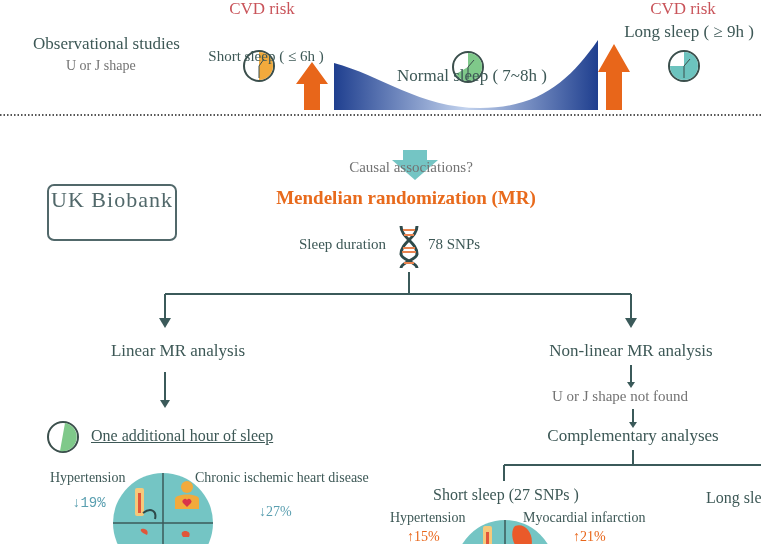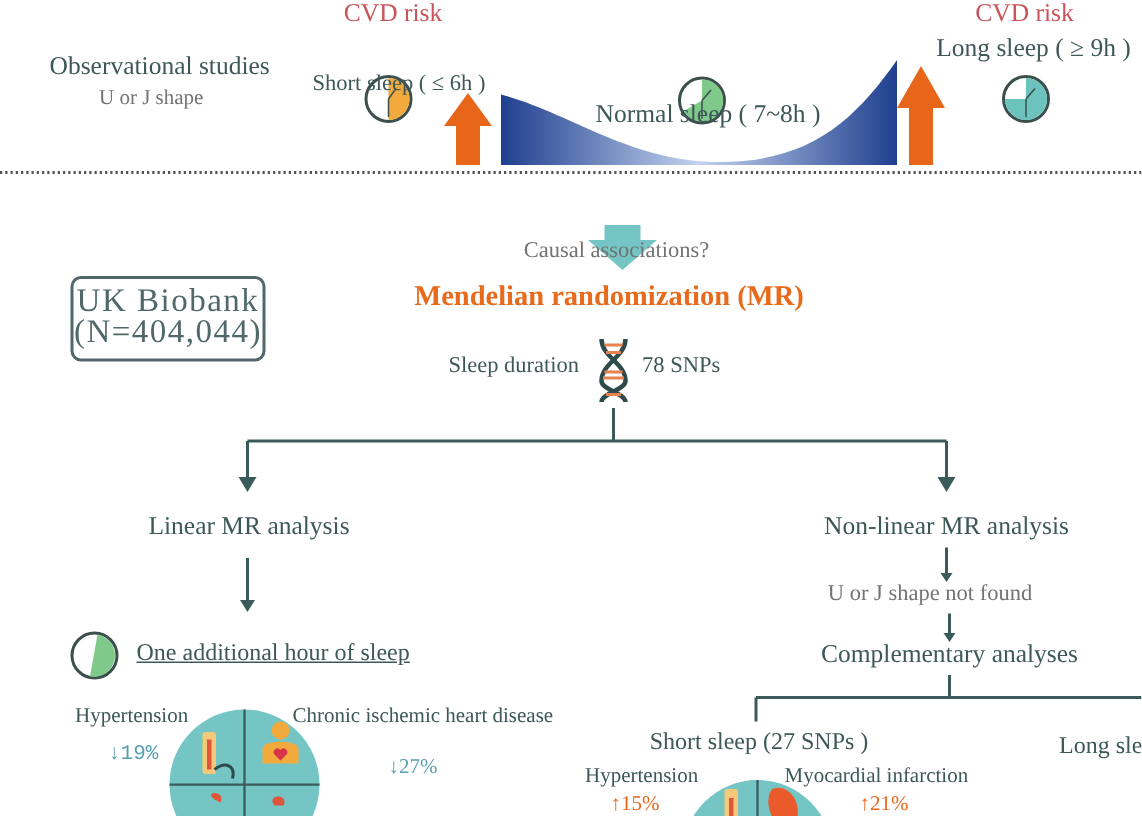--- a/index.html
+++ b/index.html
@@ -140,27 +140,26 @@
 <div class="abs t-dark c" style="left:266px; top:12px; font-size:15px;margin-top:36px;">Short sleep ( ≤ 6h )</div>
 <div class="abs t-dark c" style="left:472px; top:22px; font-size:17px;margin-top:44px;">Normal sleep ( 7~8h )</div>
 <div class="abs t-red c" style="left:683px; top:-1px; font-size:17px;">CVD  risk</div>
 <div class="abs t-dark c" style="left:689px; top:22px; font-size:17px;font-family:Liberation Serif, serif;">Long sleep ( ≥ 9h )</div>
 
 <div class="abs t-blue c" style="left:411px; top:122px; font-size:15px;margin-top:37px;">Causal associations?</div>
 <div class="abs t-orange c" style="left:406px; top:187px; font-size:19px; font-weight:bold;">Mendelian  randomization (MR)</div>
 
 <div class="ukbox">
   <div>UK Biobank</div>
-  <div>(N=404,044)</div>
 </div>
 
 <div class="abs t-dark" style="left:299px; top:236px; font-size:15px;">Sleep duration</div>
 <div class="abs t-dark" style="left:428px; top:236px; font-size:15px;">78 SNPs</div>
 
-<div class="abs t-dark c" style="left:166px; top:341px; font-size:17px;">Linear MR analysis</div>
+<div class="abs t-dark c" style="left:178px; top:341px; font-size:17px;">Linear MR analysis</div>
 <div class="abs t-dark" style="left:91px; top:427px; font-size:16px;text-decoration:underline;">One  additional hour of sleep</div>
 
 <div class="abs t-dark" style="left:50px; top:470px; font-size:14px;">Hypertension</div>
 <div class="abs t-orange" style="left:72px; top:495px; font-size:14px; color:#5a9fb0;font-family:Liberation Mono, monospace;">↓19%</div>
 <div class="abs t-dark" style="left:195px; top:470px; font-size:14px;">Chronic ischemic heart disease</div>
 <div class="abs" style="left:259px; top:504px; font-size:14px; color:#5a9fb0;">↓27%</div>
 
 <div class="abs t-dark c" style="left:631px; top:341px; font-size:17px;">Non-linear MR analysis</div>
 <div class="abs t-blue c" style="left:620px; top:388px; font-size:15px;">U or J shape not found</div>
 <div class="abs t-dark c" style="left:633px; top:426px; font-size:17px;">Complementary analyses</div>

